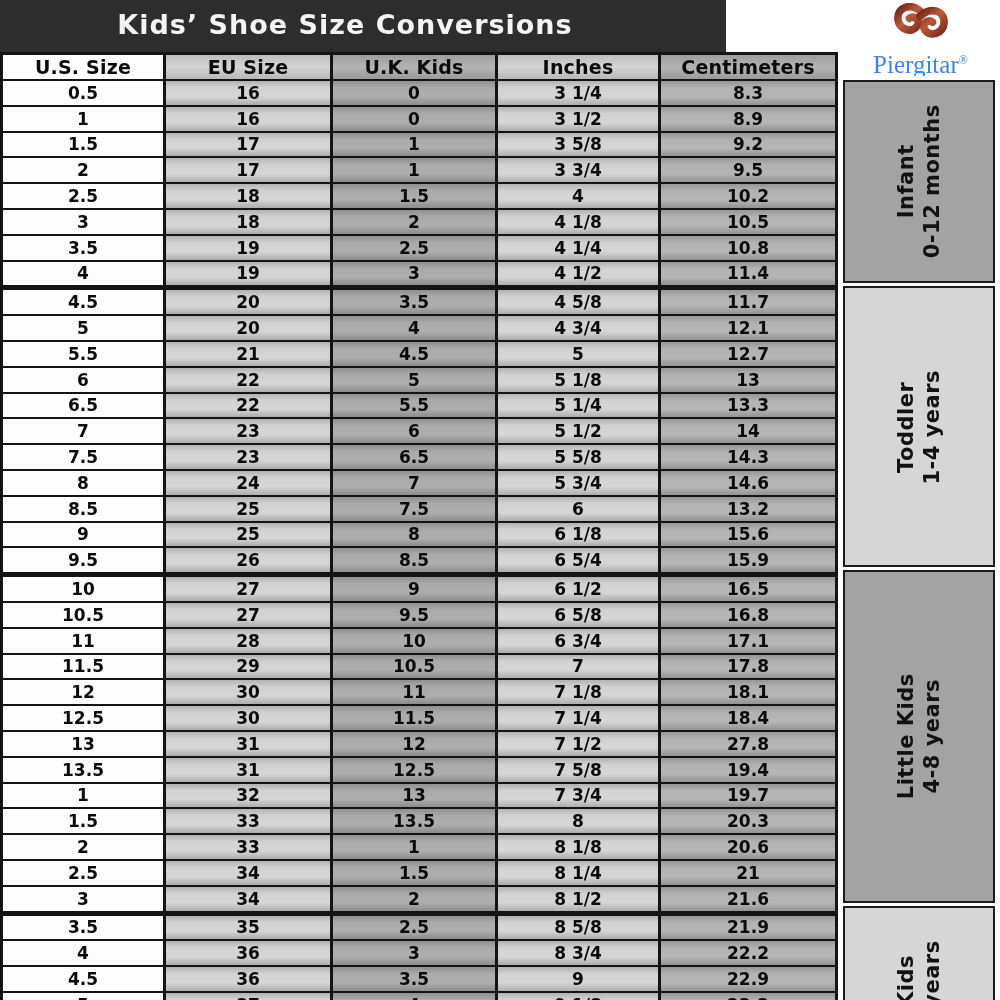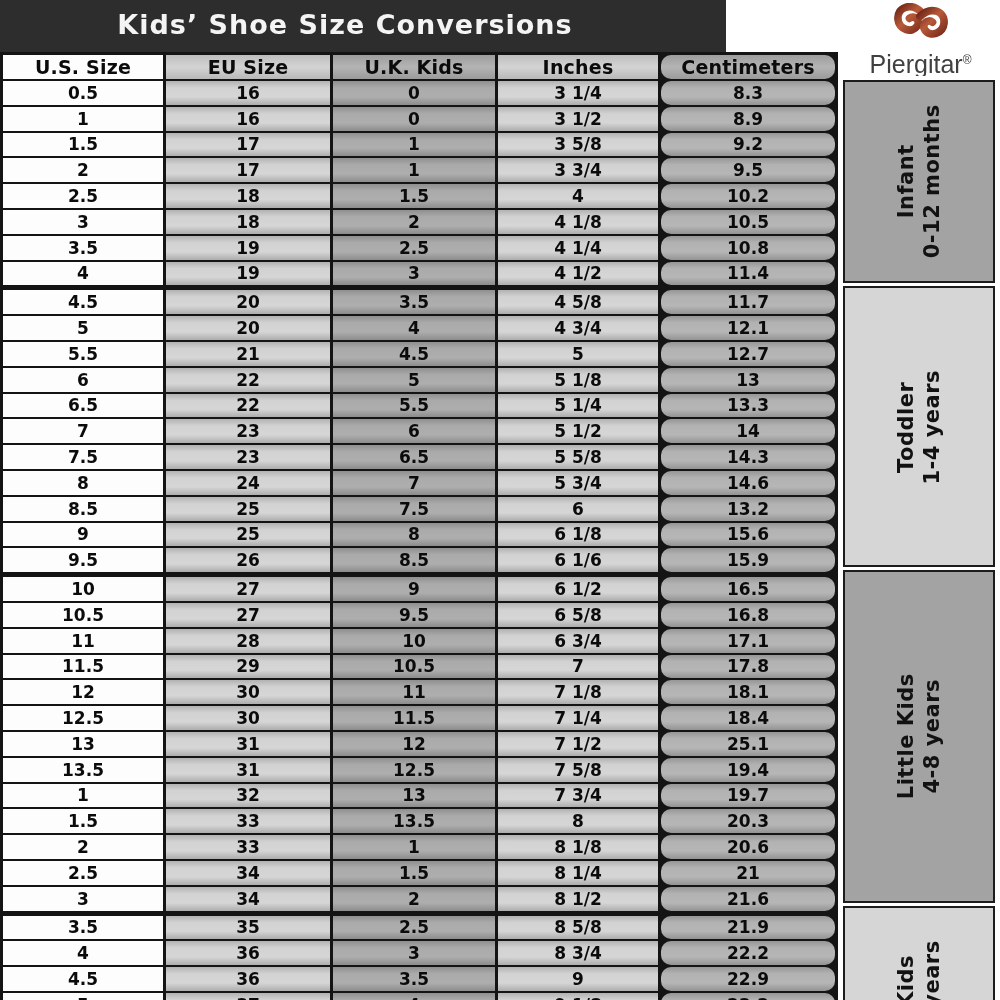--- a/index.html
+++ b/index.html
@@ -17,21 +17,21 @@
     position:absolute; left:0; top:9px; width:690px; text-align:center;
     color:#f4f4f4; font-size:27px; font-weight:bold; letter-spacing:1px;
   }
   
   .brand {
     position:absolute; left:841px; top:0; width:159px; height:80px;
     background:#ffffff; text-align:center;
   }
   .brand svg { display:block; margin:3px auto 0 auto; }
   .brand-name {
-    font-family:Liberation Sans, sans-serif; font-size:25px; color:#404040;
+    font-family:Liberation Serif, serif; font-size:25px; color:#3b82f6;
     line-height:1; margin-top:1px;
   }
   .brand-name sup { font-size:12px; }
   
   .table {
     position:absolute; left:0; top:52px; width:838px;
     background:#141414; padding:0 3px 0 3px; height:960px;
   }
   .row { display:flex; height:23.8px; margin-top:2px;justify-content:center; }
   .row.gs { margin-top:5px; }
@@ -45,21 +45,20 @@
   .w3 { width:160px; } .w4 { width:174px; }
   .bg-white { background:#fdfdfd; }
   .bg-l {
     background:linear-gradient(180deg,#b2b2b2 0%,#d2d2d2 28%,#d6d6d6 66%,#adadad 100%);
   }
   .bg-d {
     background:linear-gradient(180deg,#8f8f8f 0%,#aaaaaa 28%,#aeaeae 66%,#8c8c8c 100%);
   }
   .bg-d2 {
     background:linear-gradient(180deg,#969696 0%,#b2b2b2 28%,#b6b6b6 66%,#939393 100%);
-    border-radius:10px;
   }
   .hrow .cell { font-size:19px; letter-spacing:0.2px; }
   .hrow .bg-l { background:linear-gradient(180deg,#bdbdbd 0%,#d4d4d4 50%,#b8b8b8 100%); }
   .hrow .bg-d, .hrow .bg-d2 { background:linear-gradient(180deg,#9d9d9d 0%,#b4b4b4 50%,#9a9a9a 100%); }
   
   .sidebar { position:absolute; left:838px; top:76px; width:162px; height:924px; background:#ffffff; }
   .group-block {
     position:absolute; left:5px; width:152px;
     border:2px solid #1c1c1c;
     display:flex; align-items:center; justify-content:center; overflow:visible;
@@ -246,21 +245,21 @@
     <div class="cell w1 bg-l">25</div>
     <div class="cell w2 bg-d">8</div>
     <div class="cell w3 bg-l">6 1/8</div>
     <div class="cell w4 bg-d2">15.6</div>
   </div>
 
   <div class="row">
     <div class="cell w0 bg-white">9.5</div>
     <div class="cell w1 bg-l">26</div>
     <div class="cell w2 bg-d">8.5</div>
-    <div class="cell w3 bg-l">6 1/6</div>
+    <div class="cell w3 bg-l">6 5/4</div>
     <div class="cell w4 bg-d2">15.9</div>
   </div>
 
   <div class="row gs">
     <div class="cell w0 bg-white">10</div>
     <div class="cell w1 bg-l">27</div>
     <div class="cell w2 bg-d">9</div>
     <div class="cell w3 bg-l">6 1/2</div>
     <div class="cell w4 bg-d2">16.5</div>
   </div>
@@ -303,21 +302,21 @@
     <div class="cell w2 bg-d">11.5</div>
     <div class="cell w3 bg-l">7 1/4</div>
     <div class="cell w4 bg-d2">18.4</div>
   </div>
 
   <div class="row">
     <div class="cell w0 bg-white">13</div>
     <div class="cell w1 bg-l">31</div>
     <div class="cell w2 bg-d">12</div>
     <div class="cell w3 bg-l">7 1/2</div>
-    <div class="cell w4 bg-d2">25.1</div>
+    <div class="cell w4 bg-d2">27.8</div>
   </div>
 
   <div class="row">
     <div class="cell w0 bg-white">13.5</div>
     <div class="cell w1 bg-l">31</div>
     <div class="cell w2 bg-d">12.5</div>
     <div class="cell w3 bg-l">7 5/8</div>
     <div class="cell w4 bg-d2">19.4</div>
   </div>
 

